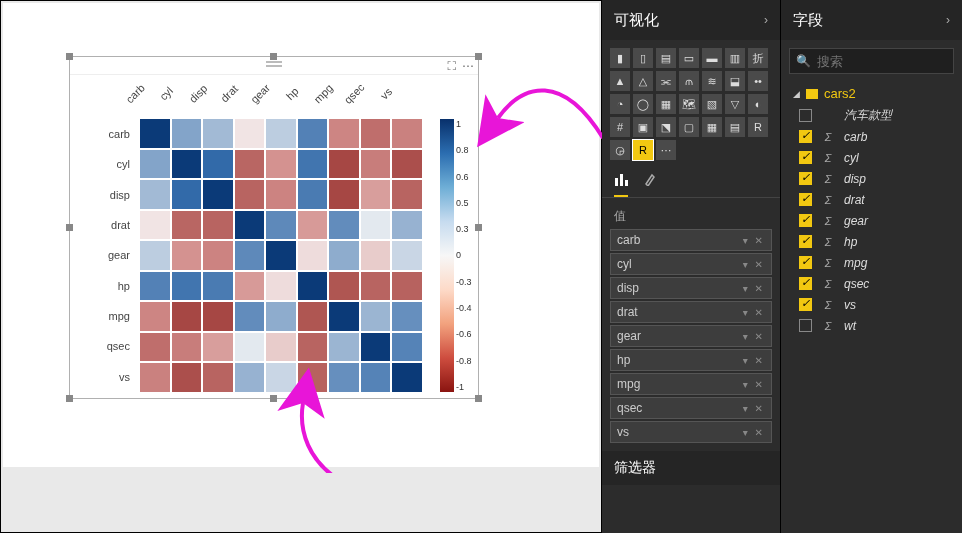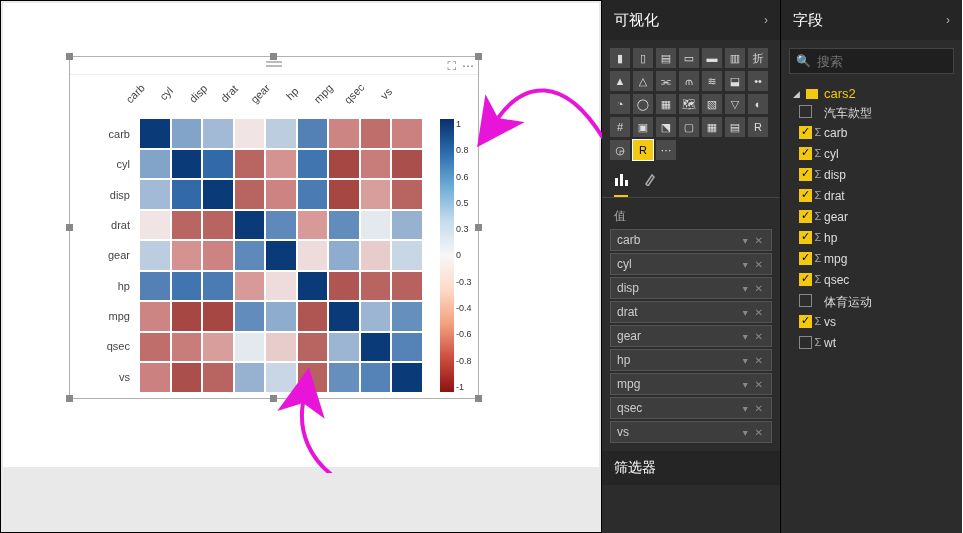--- a/index.html
+++ b/index.html
@@ -55,21 +55,21 @@
   .filter-header { height: 34px; display: flex; align-items: center; padding: 0 12px; background: #252525; color: #fff; font-size: 14px; margin-top: 8px; }
 
   .search-box { margin: 8px; height: 26px; background: #1f1f1f; border: 1px solid #444; display: flex; align-items: center; padding: 0 6px; color: #888; gap: 6px; }
   .search-box input { flex: 1; background: transparent; border: none; color: #ccc; font-size: 13px; outline: none; }
 
   .table-row { display: flex; align-items: center; padding: 4px 12px; gap: 6px; color: #f2c811; font-size: 13px; }
   .tri { font-size: 9px; color: #ccc; }
   .tbl-icon { width: 12px; height: 10px; background: #f2c811; }
 
   .field-list { padding: 0 4px 0 18px; }
-  .field-item { display: flex; gap: 1px; height: 21px; font-size: 12px; color: #ddd; }
+  .field-item { display: flex; align-items: center; gap: 11px; height: 21px; font-size: 12px; color: #ddd; font-style: italic; }
   .cb { width: 13px; height: 13px; border: 1px solid #888; background: #2c2c2c; display: inline-block; cursor: pointer; }
   .cb.checked { background: #f2c811; border-color: #f2c811; position: relative; }
   .cb.checked::after { content: "✓"; position: absolute; left: 1px; top: -2px; font-size: 11px; color: #000; }
   .sigma { color: #aaa; font-size: 11px; width: 10px; text-align: center; }
 
   .arrow-svg { position: absolute; pointer-events: none; }
 </style>
 </head>
 <body>
 
@@ -376,25 +376,20 @@
         <span class="cb checked"></span>
         <span class="sigma">Σ</span>
         <span>mpg</span>
       </div>
       <div class="field-item">
         <span class="cb checked"></span>
         <span class="sigma">Σ</span>
         <span>qsec</span>
       </div>
       <div class="field-item">
-        <span class="cb"></span>
-        <span class="sigma"></span>
-        <span>体育运动</span>
-      </div>
-      <div class="field-item">
         <span class="cb checked"></span>
         <span class="sigma">Σ</span>
         <span>vs</span>
       </div>
       <div class="field-item">
         <span class="cb"></span>
         <span class="sigma">Σ</span>
         <span>wt</span>
       </div>
     </div>

